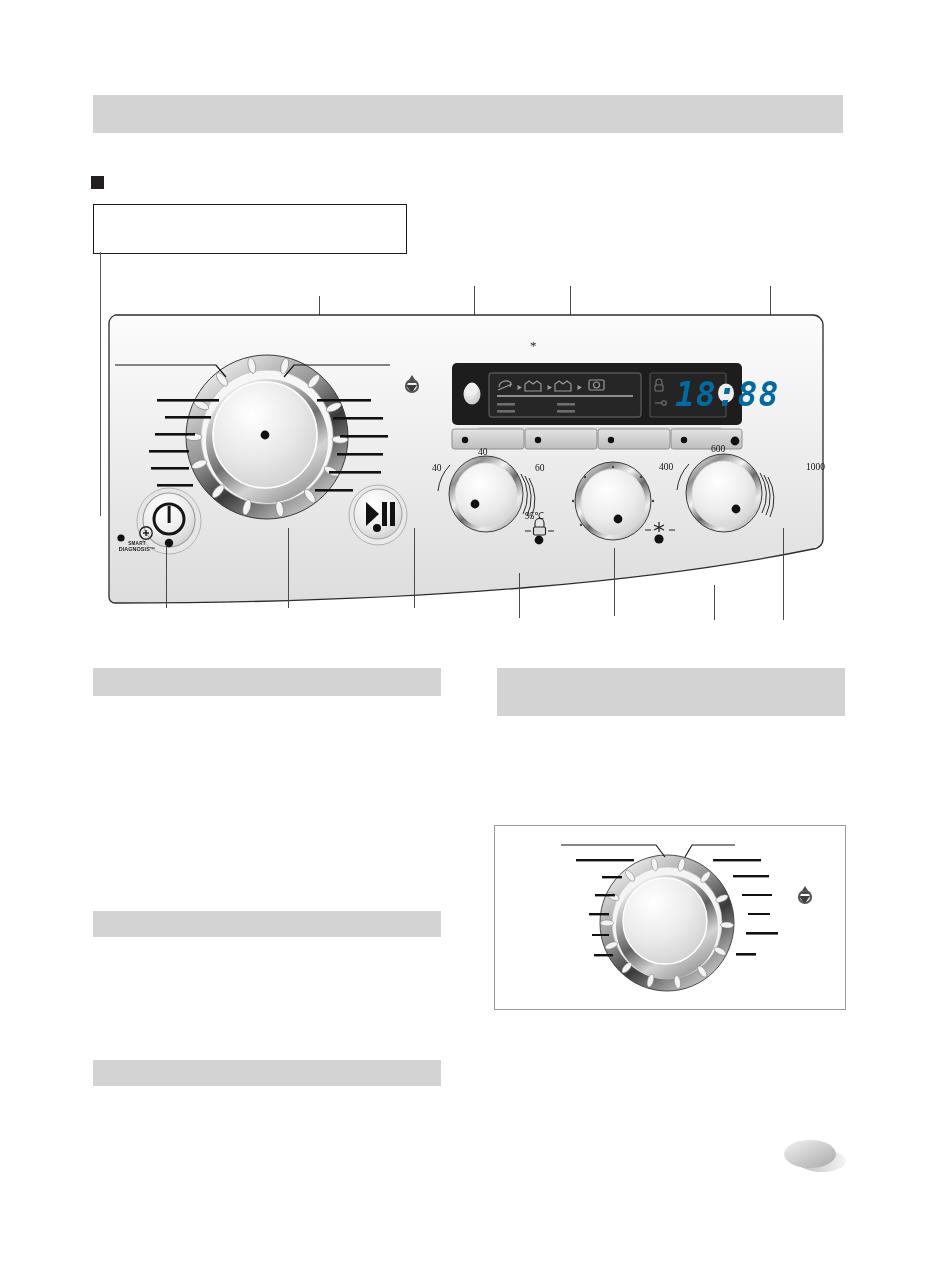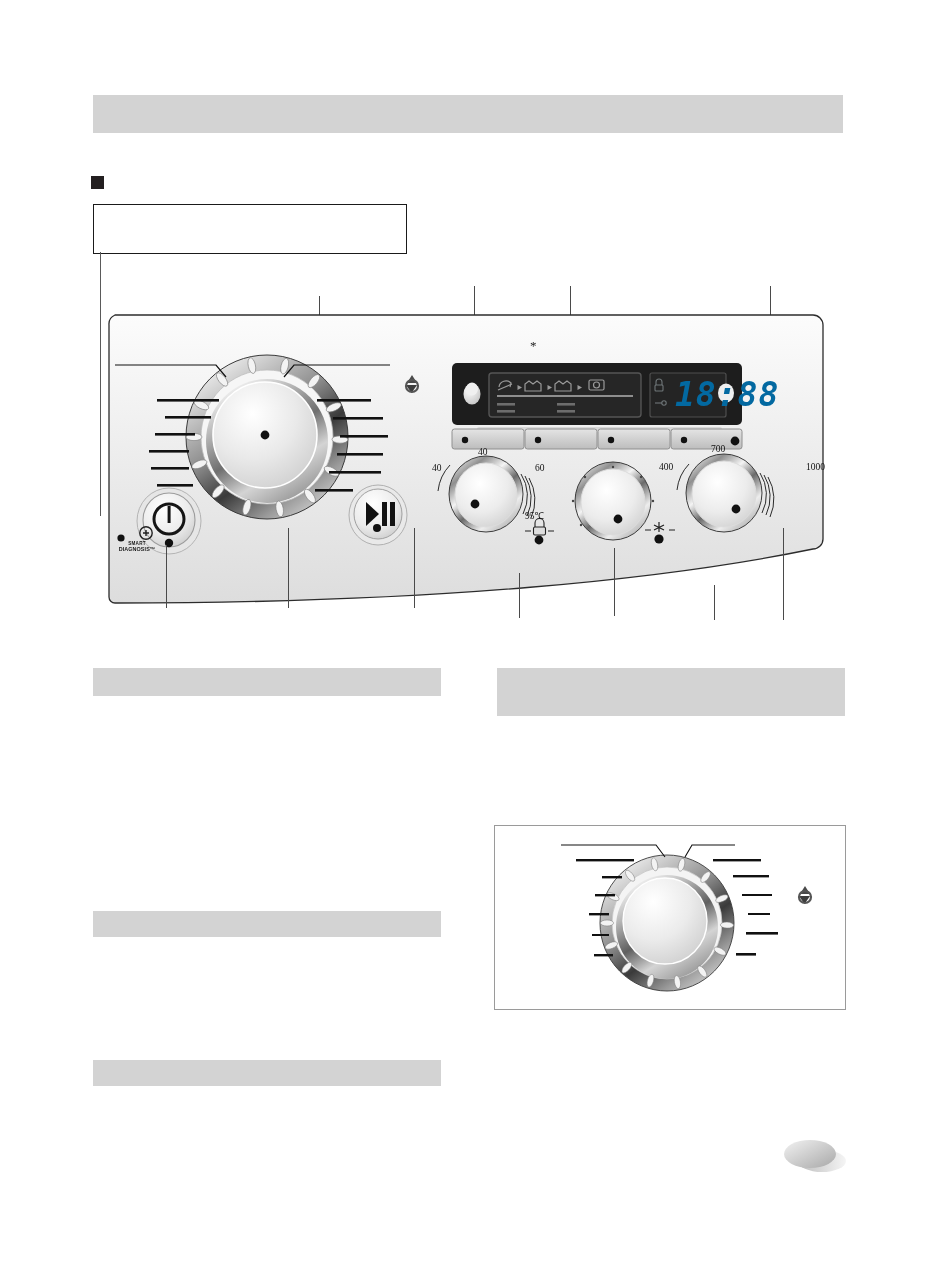--- a/index.html
+++ b/index.html
@@ -337,21 +337,21 @@
         <path d="M177,66 L187,54 H283"></path>
       </g>
     </svg>
 
     <div class="dlabel s" style="left:325px;top:152px;">40</div>
     <div class="dlabel s" style="left:371px;top:136px;">40</div>
     <div class="dlabel s" style="left:428px;top:152px;">60</div>
     <div class="dlabel s" style="left:418px;top:198px;">95℃</div>
 
     <div class="dlabel s" style="left:552px;top:151px;">400</div>
-    <div class="dlabel s" style="left:604px;top:133px;">700</div>
+    <div class="dlabel s" style="left:604px;top:133px;">600</div>
     <div class="dlabel s" style="left:655px;top:151px;margin-left:44px;">1000</div>
 
     <div class="seg" style="position:absolute;left:568px;top:64px;font-size:33px;letter-spacing:1px;color:#0369a1;font-weight:bold;font-style:italic;">18:88</div>
 
     <div class="sd-logo" style="left:4px;top:231px;width:52px;">
       <div class="l1">SMART</div>
       <div class="l2">DIAGNOSIS™</div>
     </div>
   </div>
 

